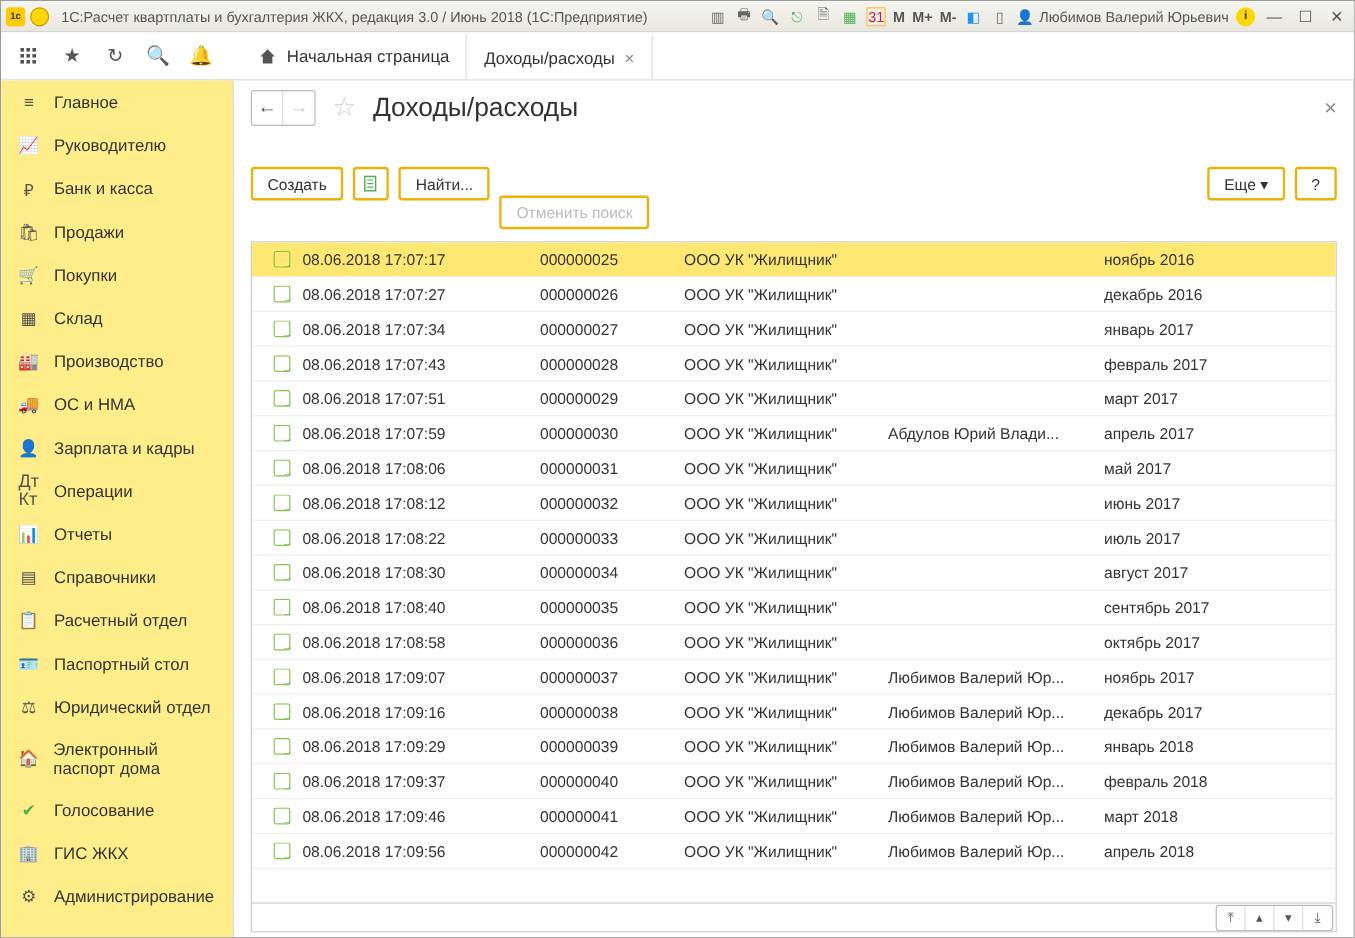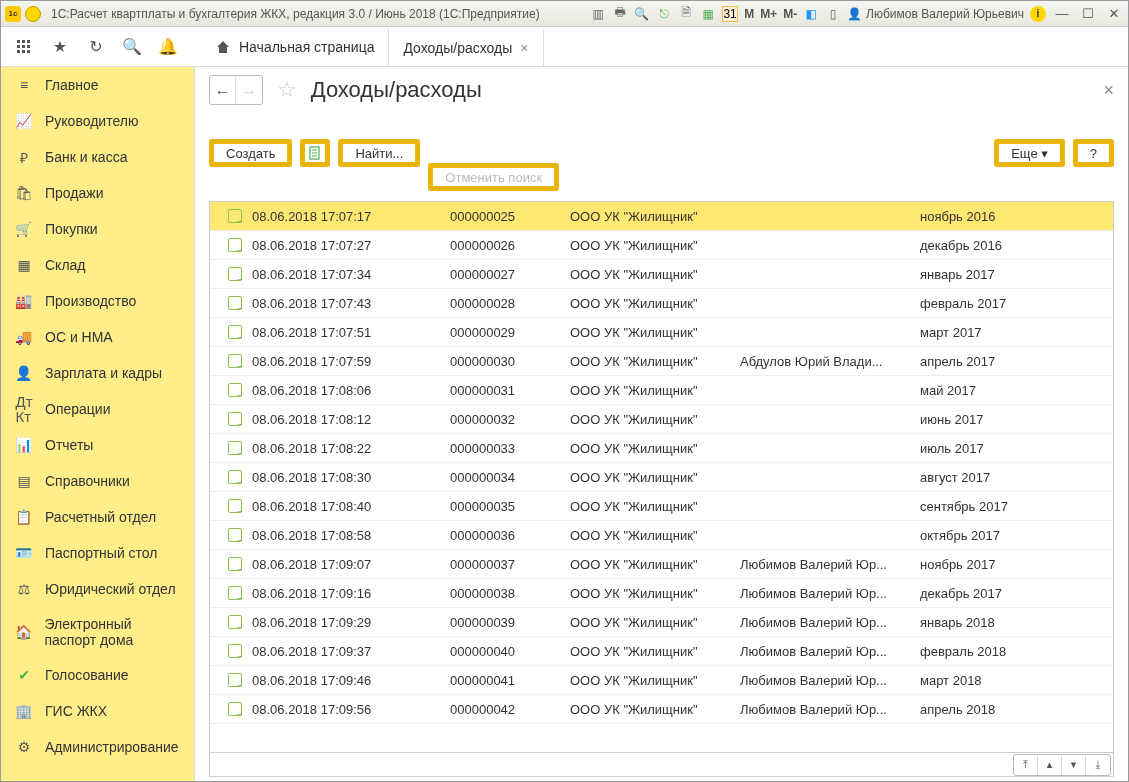--- a/index.html
+++ b/index.html
@@ -9,21 +9,21 @@
     
     .titlebar { height: 26px; background: linear-gradient(#f5f5f0, #e8e8e0); display: flex; align-items: center; padding: 0 4px; border-bottom: 1px solid #ccc; }
     .titlebar-left { display: flex; align-items: center; gap: 4px; }
     .app-icon { width: 16px; height: 16px; background: #ffcc00; border-radius: 3px; display: flex; align-items: center; justify-content: center; font-size: 8px; font-weight: bold; color: #333; }
     .dropdown-yellow { width: 16px; height: 16px; background: #ffd700; border-radius: 50%; border: 1px solid #cc9900; }
     .titlebar-title { font-size: 12px; color: #555; margin-left: 6px; }
     .titlebar-right { margin-left: auto; display: flex; align-items: center; gap: 6px; }
     .tb-icon { width: 16px; height: 16px; display: flex; align-items: center; justify-content: center; color: #666; font-size: 12px; cursor: pointer; }
     .tb-icon.green { color: #4caf50; }
     .tb-icon.blue { color: #2196f3; }
-    .tb-icon.orange { color: #000000; background: #fff3e0; border: 1px solid #ffb74d; }
+    .tb-icon.orange { color: #be185d; background: #fff3e0; border: 1px solid #ffb74d; }
     .tb-m { font-weight: bold; color: #555; font-size: 12px; cursor: pointer; }
     .user-label { font-size: 12px; color: #555; display: flex; align-items: center; gap: 4px; }
     .user-icon { color: #888; }
     .info-icon { width: 16px; height: 16px; background: #ffd700; border-radius: 50%; display: flex; align-items: center; justify-content: center; font-size: 10px; font-weight: bold; color: #333; }
     .win-btn { width: 20px; height: 16px; display: flex; align-items: center; justify-content: center; cursor: pointer; color: #555; }
     
     
     .toolbar-row { height: 40px; display: flex; align-items: center; border-bottom: 1px solid #ddd; background: #fff; }
     .toolbar-icons { width: 194px; display: flex; align-items: center; gap: 18px; padding-left: 14px; background: #fff; }
     .tbi { width: 18px; height: 18px; display: flex; align-items: center; justify-content: center; color: #555; cursor: pointer; font-size: 16px; }
@@ -47,21 +47,21 @@
     .content-header { display: flex; align-items: center; gap: 8px; margin-bottom: 10px; }
     .nav-btns { display: flex; border: 1px solid #bbb; border-radius: 3px; }
     .nav-btn { width: 26px; height: 28px; display: flex; align-items: center; justify-content: center; cursor: pointer; color: #555; font-size: 16px; }
     .nav-btn:first-child { border-right: 1px solid #ddd; }
     .nav-btn.disabled { color: #ccc; cursor: default; }
     .star-icon { font-size: 22px; color: #ccc; cursor: pointer; margin: 0 6px; }
     .page-title { font-size: 22px; color: #333; }
     .close-content { margin-left: auto; font-size: 18px; color: #888; cursor: pointer; }
     
     .action-bar { display: flex; align-items: center; gap: 8px; margin-bottom: 10px; }
-    .btn { height: 28px; padding: 0 12px; border: 5px solid #eab308; border-radius: 3px; background: #fff; cursor: pointer; font-size: 13px; color: #333; display: flex; align-items: center; }
+    .btn { height: 28px; padding: 0 12px; border: 2px solid #eab308; border-radius: 3px; background: #fff; cursor: pointer; font-size: 13px; color: #333; display: flex; align-items: center; }
     .btn-icon { width: 30px; justify-content: center; padding: 0; }
     .btn.disabled { color: #bbb; cursor: default; margin-top: 48px; }
     .btn-green-doc { color: #4caf50; }
     .action-bar-right { margin-left: auto; display: flex; gap: 8px; }
     
     
     .table-wrap { flex: 1; border: 1px solid #ccc; display: flex; flex-direction: column; overflow: hidden; }
     .thead { display: flex; background: #f5f5f5; border-bottom: 1px solid #ccc; height: 30px; align-items: center; }
     .th { padding: 0 10px; font-size: 13px; color: #555; border-right: 1px solid #ddd; display: flex; align-items: center; height: 100%; }
     .th:last-child { border-right: none; }

